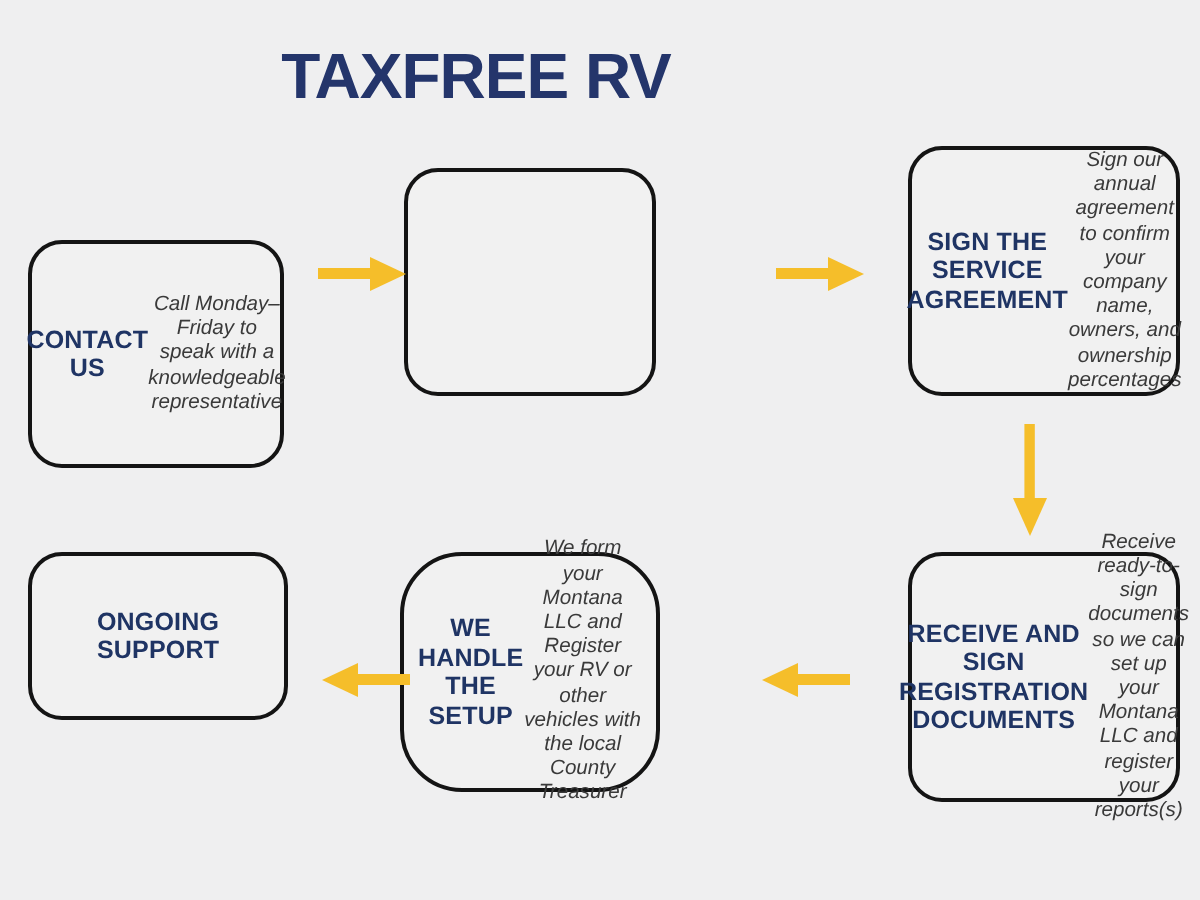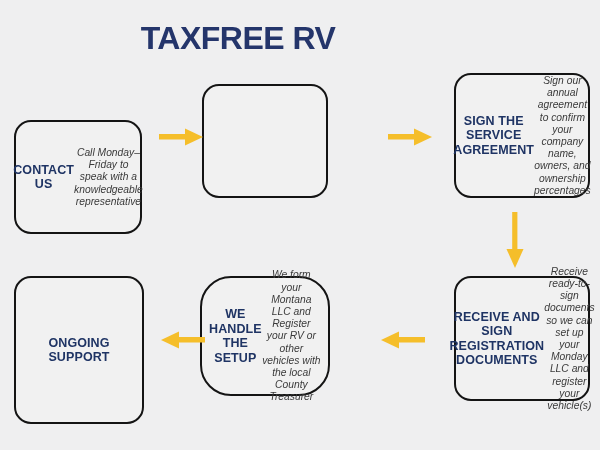--- a/index.html
+++ b/index.html
@@ -63,21 +63,21 @@
     margin-top: 1px;
     font-style: italic;
   }
 
   
   #box-contact       { left: 14px;  top: 84px;  width: 128px; height: 114px; margin-top: 36px; }
   #box-informed      { left: 202px; top: 84px;  width: 126px; height: 114px; }
   #box-agreement     { left: 454px; top: 73px;  width: 136px; height: 125px; }
   #box-registration  { left: 454px; top: 276px; width: 136px; height: 125px; }
   #box-setup         { left: 200px; top: 276px; width: 130px; height: 120px; border-radius: 31px; }
-  #box-support       { left: 14px;  top: 276px; width: 130px; height: 148px; }
+  #box-support       { left: 14px;  top: 276px; width: 130px; height: 84px; }
 
   
   .arrow {
     position: absolute;
   }
   .arrow svg { display: block; }
 
   #arrow-1 { left: 159px; top: 127px; }
   #arrow-2 { left: 388px; top: 127px; }
   #arrow-3 { left: 505px; top: 212px; }
@@ -104,21 +104,21 @@
 SERVICE
 AGREEMENT</div>
     <div class="box-body">Sign our annual agreement to confirm your company name, owners, and ownership percentages</div>
   </div>
 
   <div class="box" id="box-registration">
     <div class="box-heading">RECEIVE AND
 SIGN
 REGISTRATION
 DOCUMENTS</div>
-    <div class="box-body">Receive ready-to-sign documents so we can set up your Monday LLC and register your vehicle(s)</div>
+    <div class="box-body">Receive ready-to-sign documents so we can set up your Montana LLC and register your reports(s)</div>
   </div>
 
   <div class="box" id="box-setup">
     <div class="box-heading">WE HANDLE
 THE SETUP</div>
     <div class="box-body">We form your Montana LLC and Register your RV or other vehicles with the local County Treasurer</div>
   </div>
 
   <div class="box" id="box-support">
     <div class="box-heading">ONGOING

